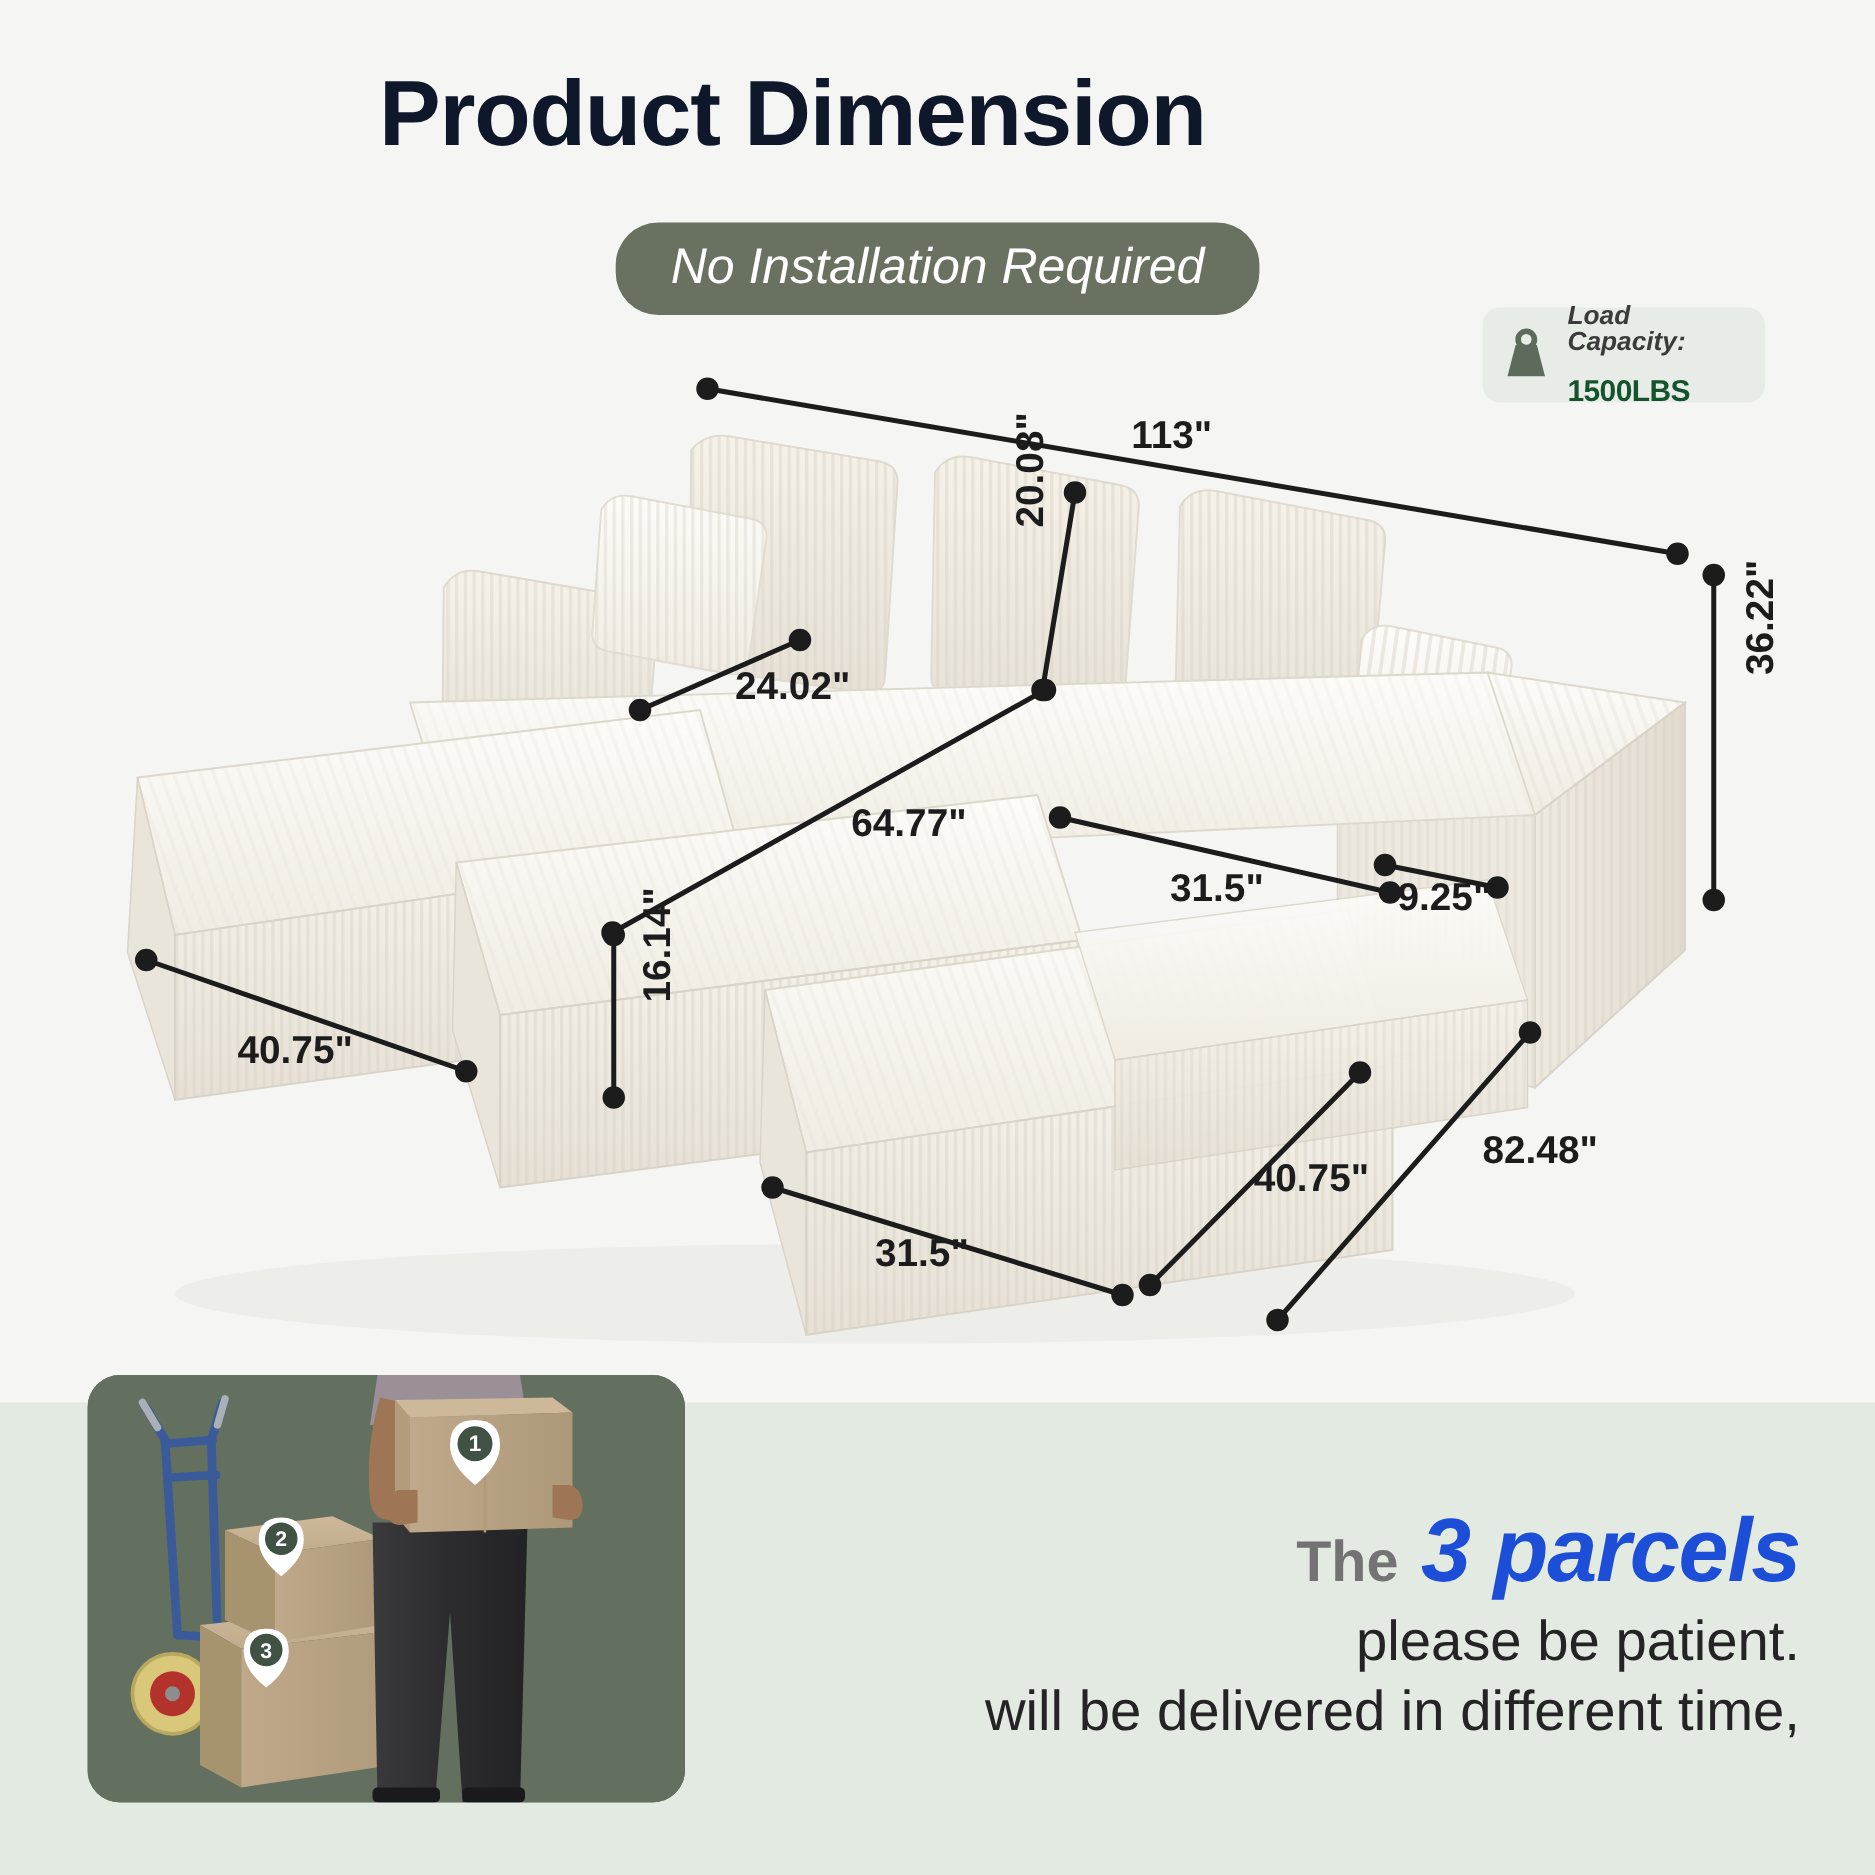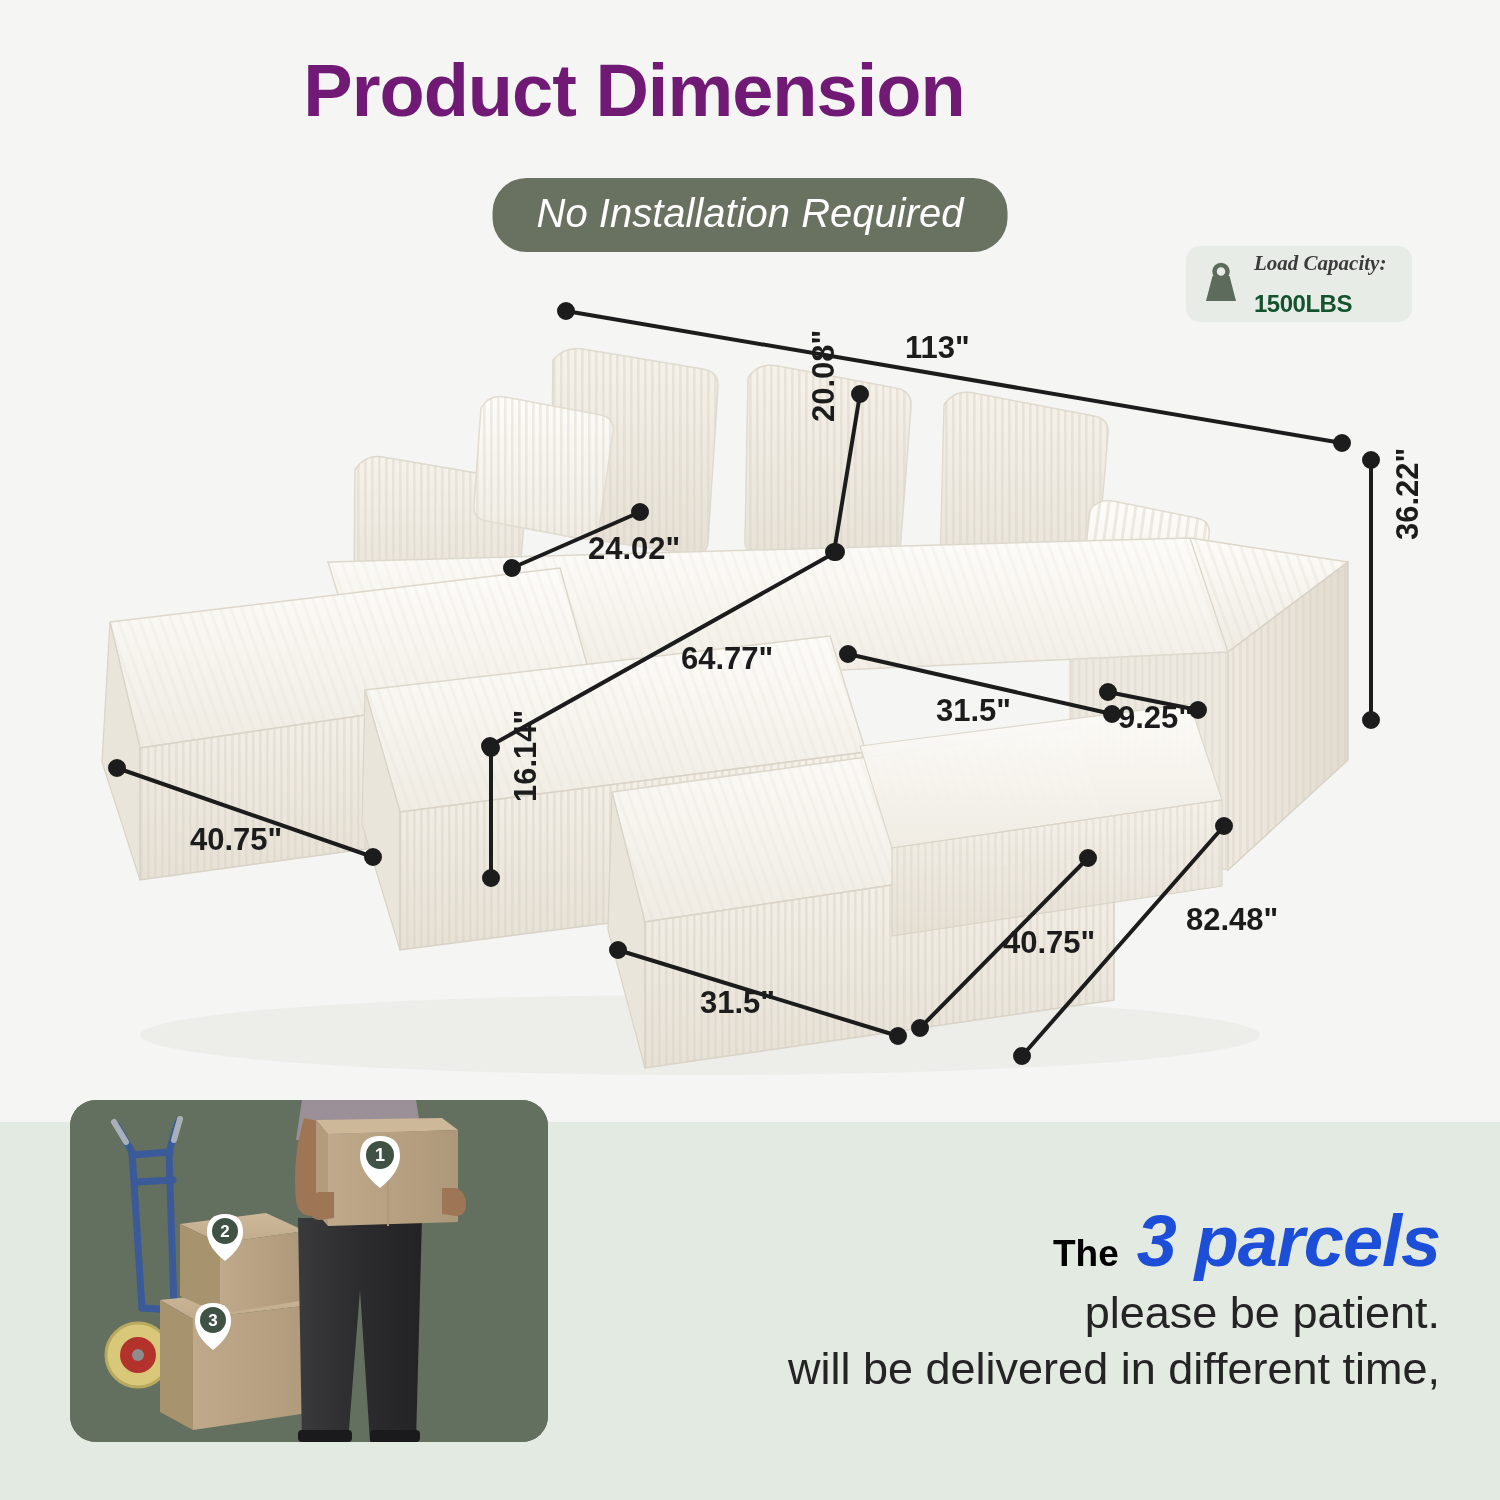--- a/index.html
+++ b/index.html
@@ -10,38 +10,38 @@
     overflow:hidden;
     position:relative;
   }
   .stage{position:absolute;inset:0;width:1500px;height:1500px;}
 
   
   .top-area{position:absolute;left:0;top:0;width:1500px;height:1122px;background:#f5f6f4;}
 
   .page-title{
     position:absolute;left:0;top:48px;width:1268px;text-align:center;
-    font-size:74px;font-weight:700;color:#701a75;letter-spacing:-1px;
+    font-size:74px;font-weight:700;color:#0f172a;letter-spacing:-1px;
   }
   .badge-noinstall{
     position:absolute;left:50%;top:178px;transform:translateX(-50%);
     background:#697260;color:#ffffff;border-radius:34px;
     padding:13px 44px 16px 44px;
     font-size:40px;font-style:italic;font-weight:500;white-space:nowrap;
   }
 
   
   .load-badge{
     position:absolute;left:1186px;top:246px;width:226px;height:76px;
     background:#e7ede6;border-radius:14px;
     display:flex;align-items:center;gap:10px;padding:0 12px;box-sizing:border-box;
   }
   .weight-icon{width:46px;height:46px;flex:0 0 46px;}
   .load-texts{display:flex;flex-direction:column;line-height:1;}
-  .load-cap-label{font-size:21px;font-style:italic;font-weight:600;color:#3b3b3b;font-family:Liberation Serif, serif;}
+  .load-cap-label{font-size:21px;font-style:italic;font-weight:600;color:#3b3b3b;}
   .load-cap-value{font-size:24px;font-weight:800;color:#14532d;letter-spacing:-0.5px;margin-top:18px;}
 
   
   .sofa-wrap{position:absolute;left:0;top:300px;width:1500px;height:790px;}
   .sofa-svg{position:absolute;left:0;top:0;}
 
   
   .dim-svg{position:absolute;left:0;top:0;width:1500px;height:1122px;pointer-events:none;}
   .dim-label{
     position:absolute;font-size:31px;font-weight:700;color:#1c1c1c;
@@ -55,21 +55,21 @@
   .parcel-photo{
     position:absolute;left:70px;top:1100px;width:478px;height:342px;
     border-radius:26px;background:#64705f;overflow:hidden;
   }
   .parcel-svg{position:absolute;left:0;top:0;}
 
   .parcel-text{
     position:absolute;left:600px;top:1205px;width:840px;text-align:right;color:#242424;
   }
   .pt-line1{font-size:0;line-height:1;margin-bottom:8px;}
-  .pt-the{font-size:37px;font-weight:600;color:#000000;vertical-align:baseline;}
+  .pt-the{font-size:46px;font-weight:600;color:#737373;vertical-align:baseline;}
   .pt-3parcels{
     font-size:72px;font-weight:800;font-style:italic;color:#1d4ed8;
     margin-left:18px;vertical-align:baseline;letter-spacing:-1px;
   }
   .pt-line2{font-size:45px;font-weight:500;line-height:1.25;color:#242424;}
 </style>
 </head>
 <body>
 
 <div class="stage">

